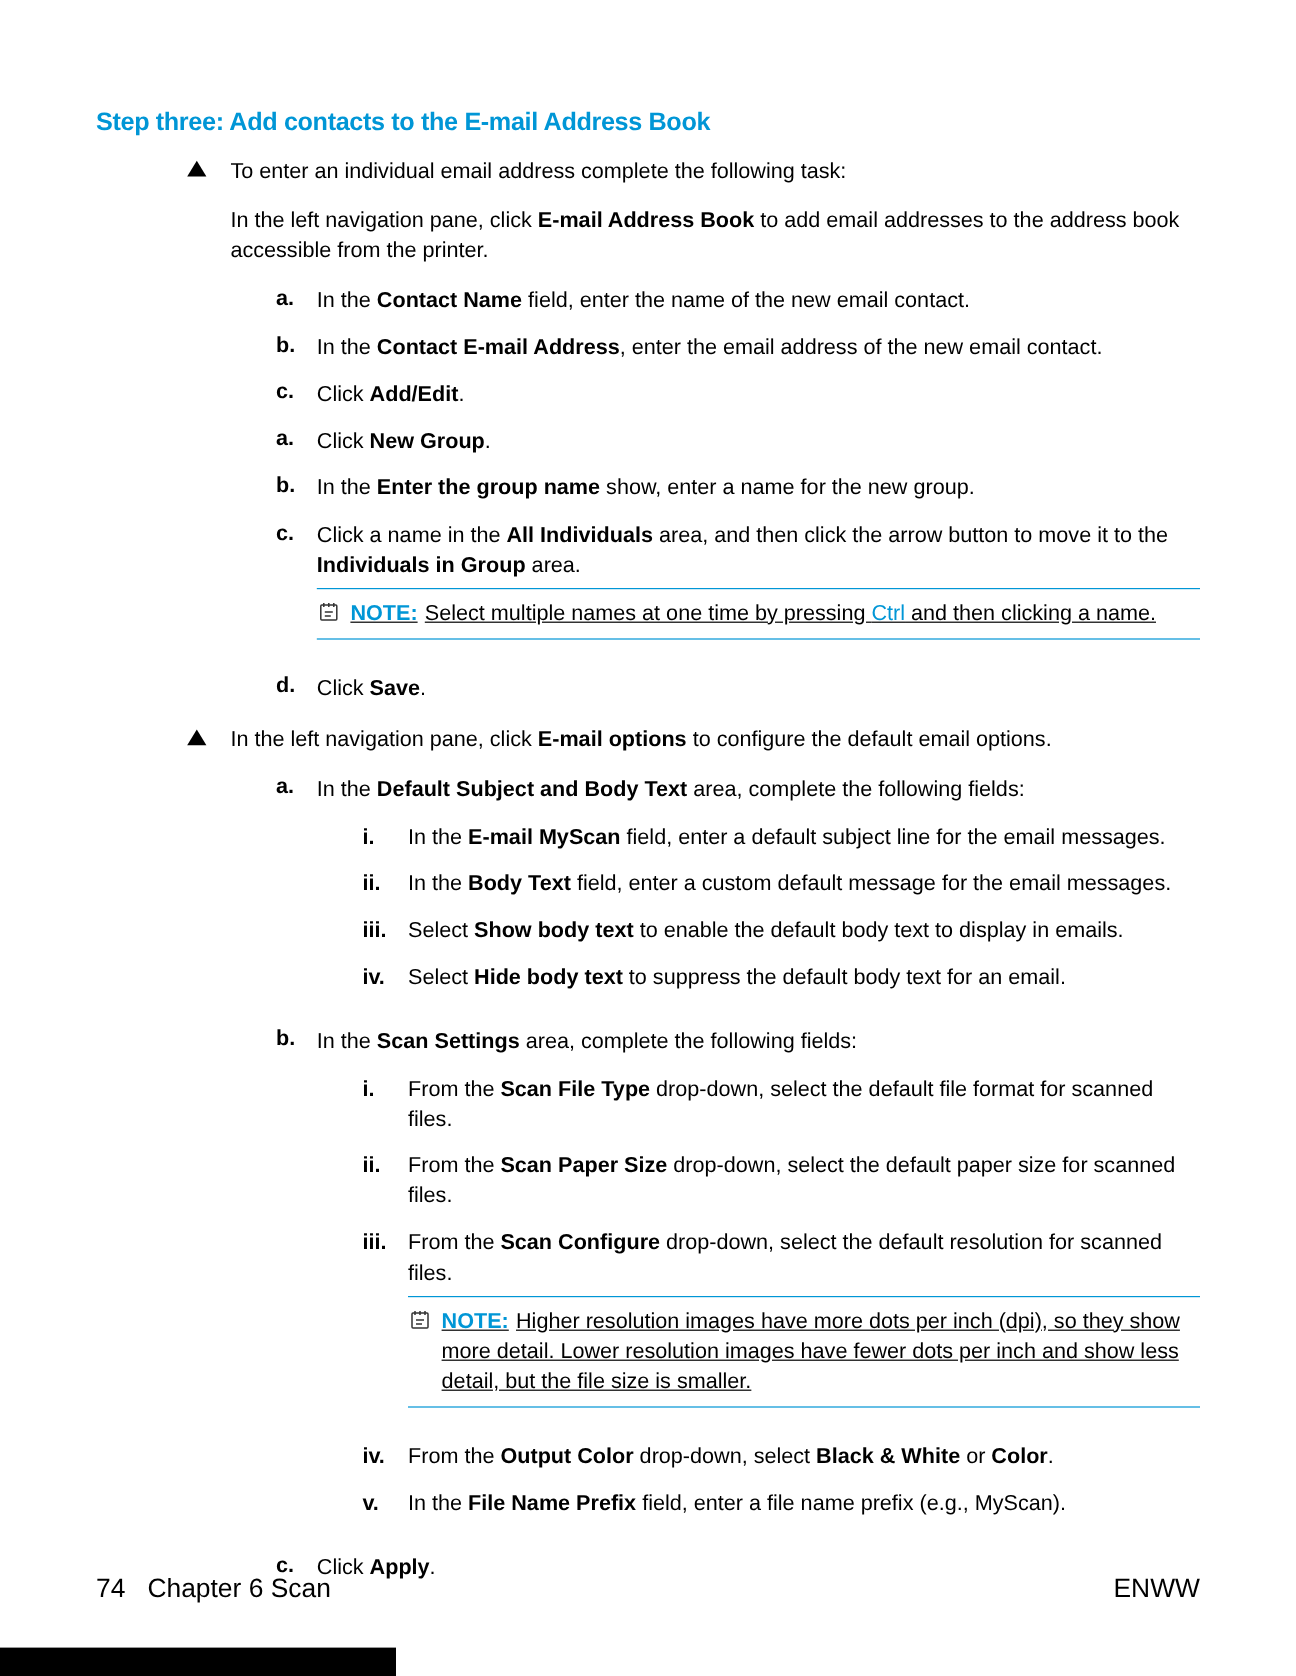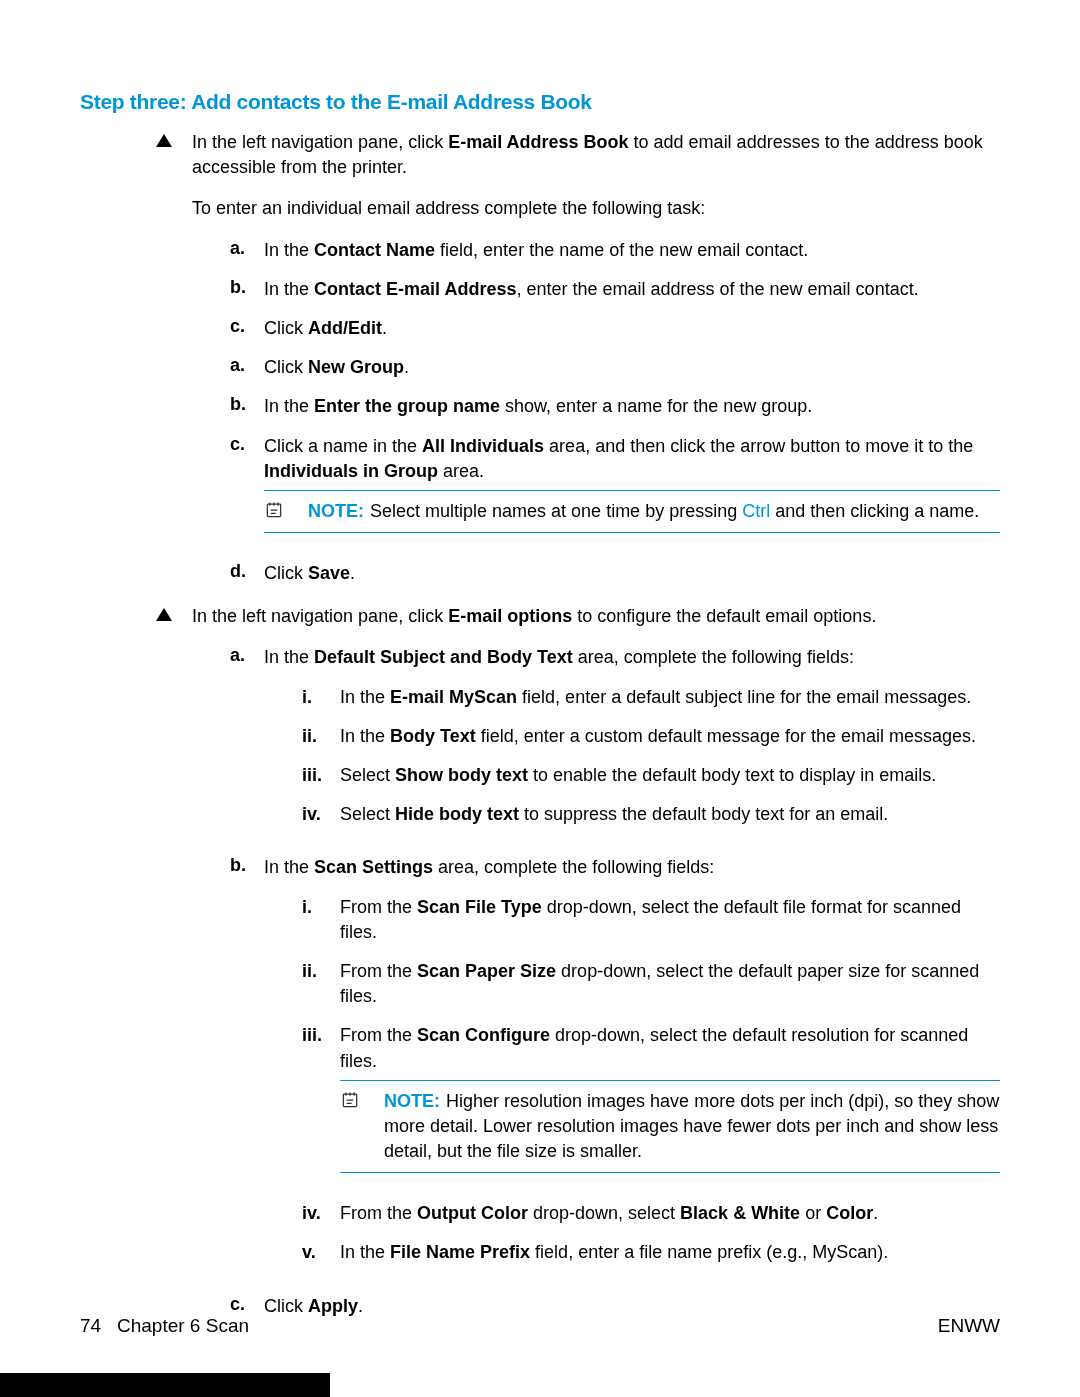--- a/index.html
+++ b/index.html
@@ -51,34 +51,35 @@
   .roman-item { display: flex; margin-bottom: 14px; }
   .roman-marker { width: 38px; flex: 0 0 38px; font-weight: 700; text-align: left; }
   .roman-text { flex: 1; line-height: 1.4; }
   .note-box {
     border-top: 1px solid #0096d6;
     border-bottom: 1px solid #0096d6;
     padding: 8px 0;
     margin: 6px 0 14px 0;
     display: flex;
     align-items: flex-start;
-    gap: 22px;
+    gap: 6px;
     line-height: 1.4;
+    text-decoration: underline;
   }
   .note-icon { flex: 0 0 auto; margin-right: 2px; margin-top: 1px; }
   .note-label { color: #0096d6; font-weight: 700; margin-right: 6px; }
   .kbd { color: #0096d6; }
   .footer {
     position: absolute;
     bottom: 60px;
     left: 80px;
     right: 80px;
     display: flex;
     justify-content: space-between;
-    font-size: 19px;
+    font-size: 22px;
   }
   .redact {
     position: absolute;
     bottom: 0;
     left: 0;
     width: 330px;
     height: 24px;
     background: #000;
   }
 </style>
@@ -86,23 +87,23 @@
 <body>
 
 <div class="page">
 
   <h2 class="step-heading">Step three: Add contacts to the E-mail Address Book</h2>
 
   <div class="bullet-block">
     <div class="bullet-row">
       <div class="triangle"></div>
       <div class="bullet-content">
+        <p>To enter an individual email address complete the following task:</p>
+
         <p><span>In the left navigation pane, click </span><b>E-mail Address Book</b><span> to add email addresses to the address book accessible from the printer.</span></p>
-
-        <p>To enter an individual email address complete the following task:</p>
 
         <div class="abc-list">
           <div class="abc-item">
               <div class="abc-marker">a.</div>
               <div class="abc-text"><span>In the </span><b>Contact Name</b><span> field, enter the name of the new email contact.</span></div>
             </div>
           <div class="abc-item">
               <div class="abc-marker">b.</div>
               <div class="abc-text"><span>In the </span><b>Contact E-mail Address</b><span>, enter the email address of the new email contact.</span></div>
             </div>

